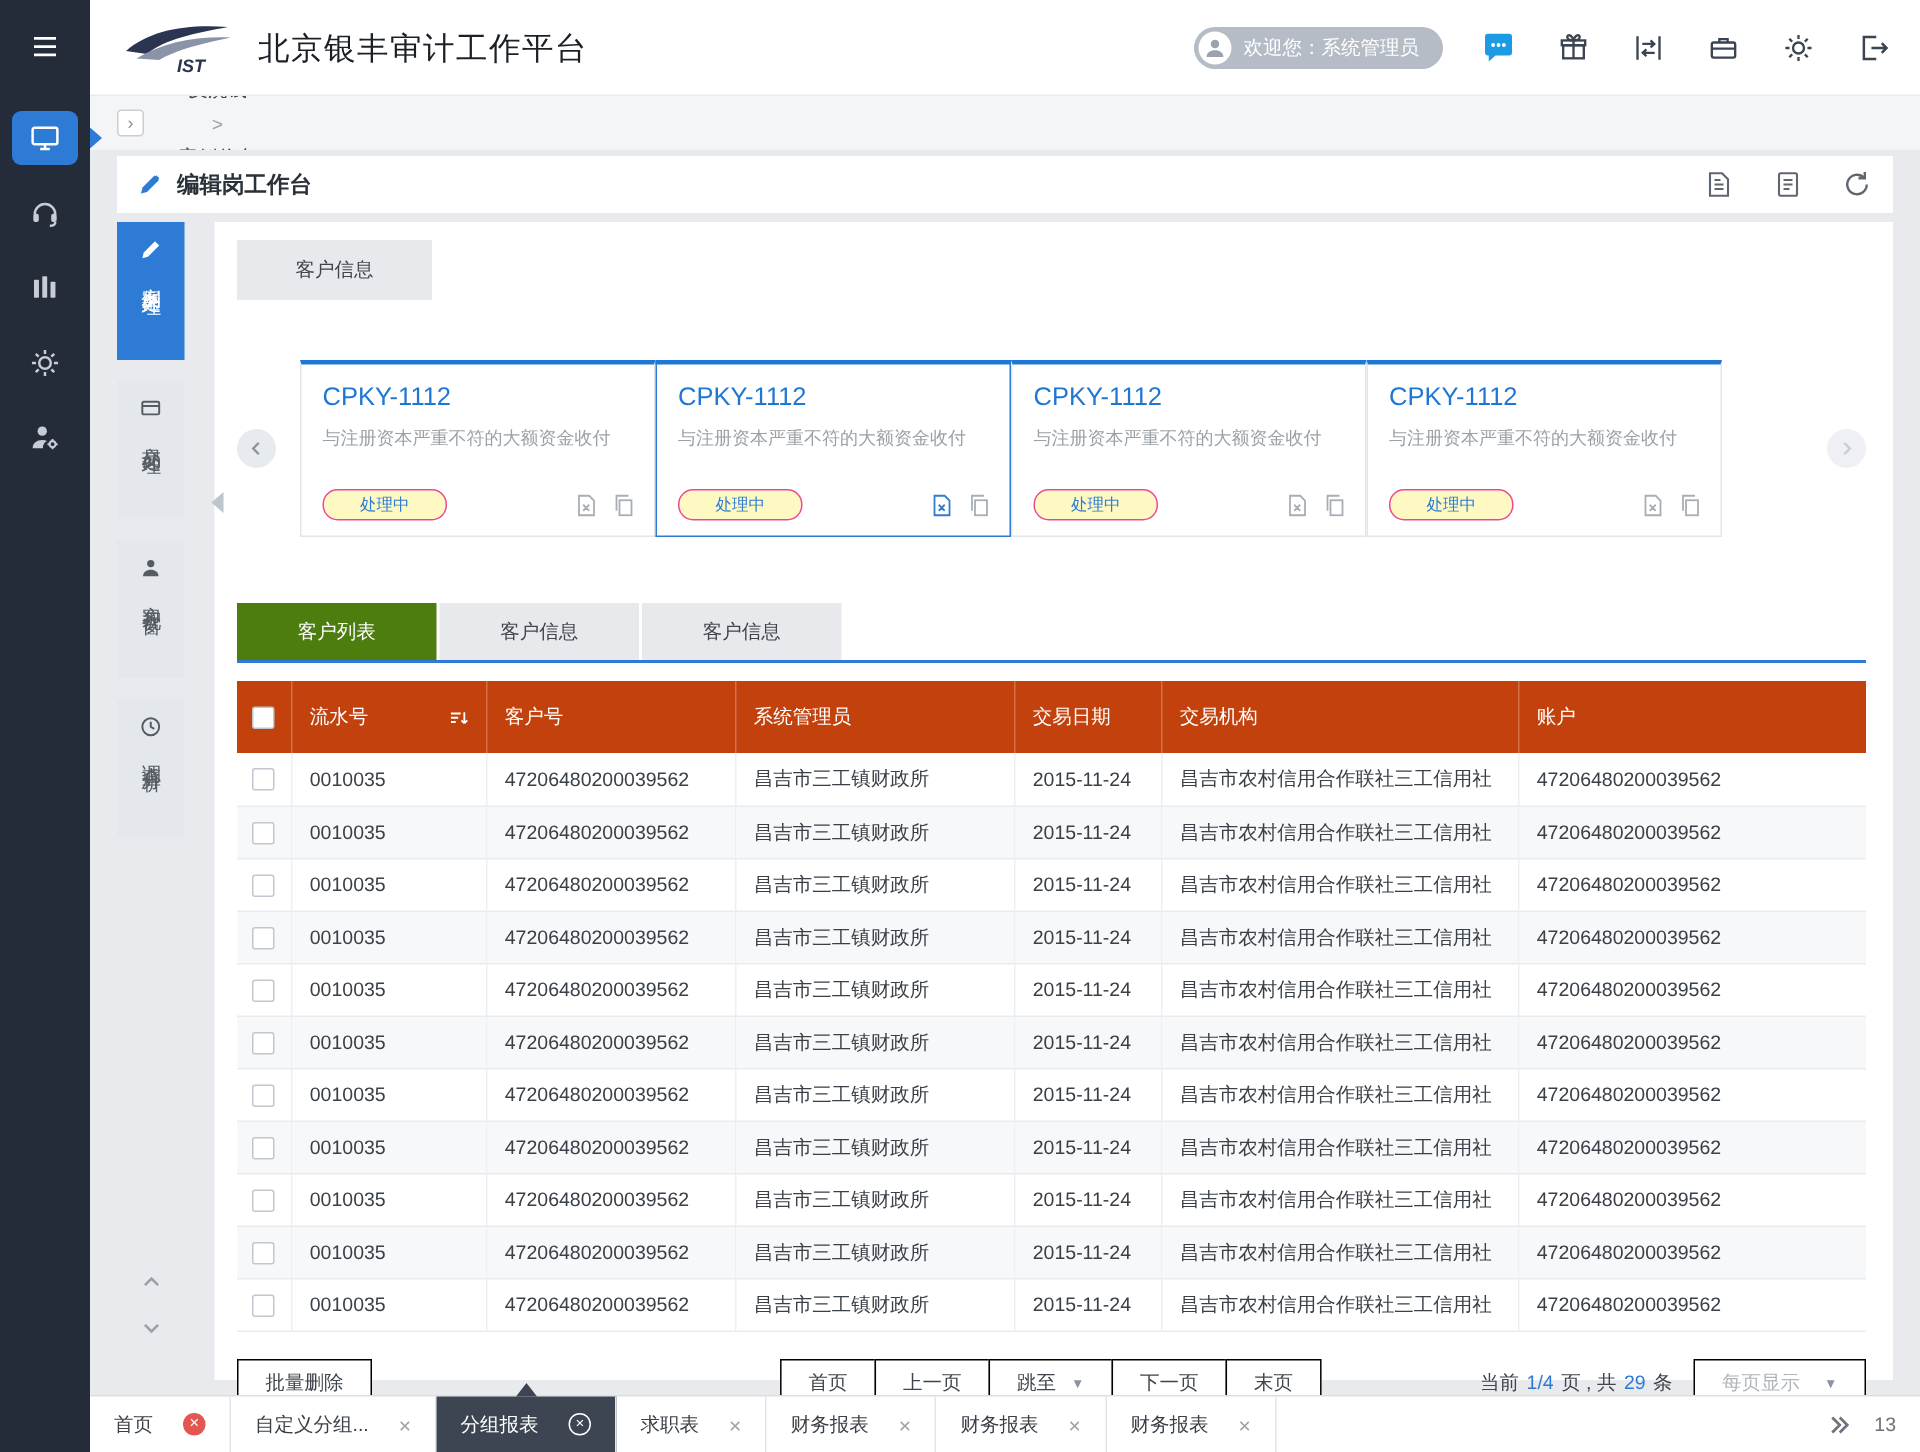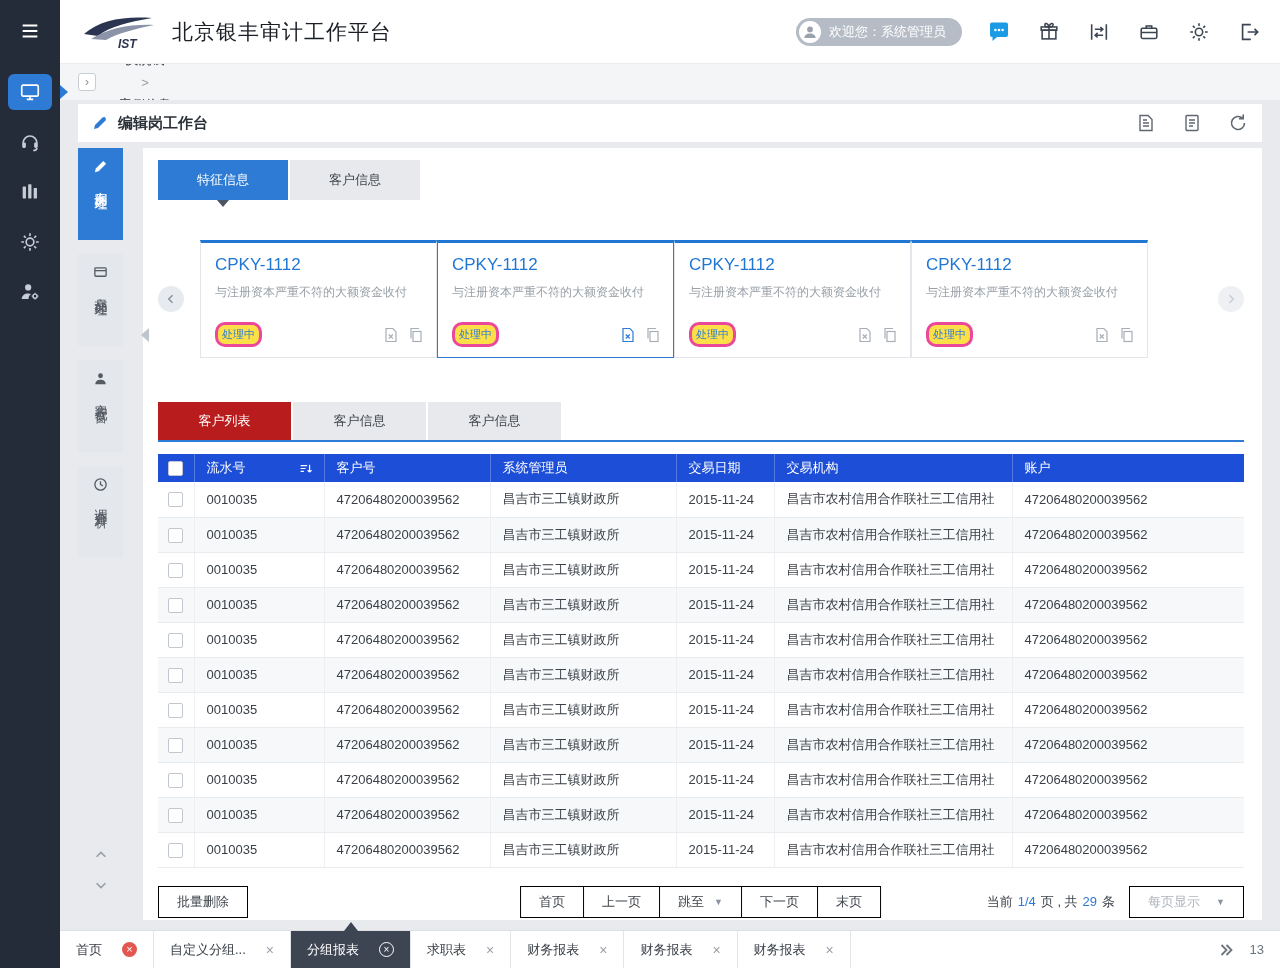--- a/index.html
+++ b/index.html
@@ -77,32 +77,32 @@
           justify-content:center; cursor:pointer; flex:none; }
   .chev.disabled { background:#eef0f3; color:#c7cdd3; }
   .chev.next { margin-left:auto; }
   .cards { display:flex; margin:16px 16px; }
   .card { width:237px; height:118px; background:#fff; border:1px solid #e2e5e9; border-top:3px solid #1f76d3;
           padding:12px 14px 10px; position:relative; cursor:pointer; }
   .card.selected { border-color:#2d7bd5; border-top-color:#1f76d3; }
   .card-code { color:#1f76d3; font-size:17px; }
   .card-desc { color:#9aa1a8; font-size:12px; margin-top:9px; white-space:nowrap; overflow:hidden; }
   .card-foot { position:absolute; left:14px; right:12px; bottom:10px; display:flex; align-items:center; }
-  .badge { font-size:11px; color:#2d7bd5; background:#fde047; border:3px solid #ec4899; border-radius:10px; padding:2px 4px; }
+  .badge { font-size:11px; color:#2d7bd5; background:#fef9c3; border:1px solid #ec4899; border-radius:10px; padding:2px 24px; }
   .card-icons { margin-left:auto; display:flex; gap:9px; color:#a8aeb5; }
   .cicon { width:16px; height:16px; cursor:pointer; }
   .cicon.blue { color:#2d7bd5; }
 
   .gtabs { display:flex; margin-top:28px; border-bottom:2px solid #2d7bd5; }
   .gtab { min-width:133px; height:38px; background:#e7e9ec; color:#40454c; display:flex; align-items:center; justify-content:center;
           margin-right:2px; cursor:pointer; }
-  .gtab.active { background:#b91c1c; color:#fff; }
+  .gtab.active { background:#4d7c0f; color:#fff; }
 
   .grid { width:100%; border-collapse:collapse; table-layout:fixed; margin-top:12px; font-size:13px; }
-  .grid th { background:#1d4ed8; color:#fff; height:28px; font-weight:normal; text-align:left; padding:0 12px;
+  .grid th { background:#c2410c; color:#fff; height:48px; font-weight:normal; text-align:left; padding:0 12px;
              border-right:1px solid rgba(255,255,255,.25); }
   .grid th.cbcell, .grid td.cbcell { padding:0; text-align:center; }
   .thin { display:flex; align-items:center; justify-content:space-between; }
   .grid td { height:35px; padding:0 12px; border-bottom:1px solid #e9ecef; border-right:1px solid #edeff2;
              color:#3a4047; white-space:nowrap; overflow:hidden; background:#fff; }
   .grid tr:nth-child(even) td { background:#f6f8fa; }
   .grid th:last-child, .grid td:last-child { border-right:none; }
   .cb { width:15px; height:15px; border:1px solid #c1c7ce; border-radius:2px; background:#fff; display:inline-block;
         vertical-align:middle; cursor:pointer; }
   .sort { color:#fff; cursor:pointer; }
@@ -367,23 +367,20 @@
           <svg width="14" height="14" viewBox="0 0 16 16" fill="none" stroke="currentColor" stroke-width="2">
               <path d="M3 6l5 5 5-5"></path>
             </svg>
         </span>
       </div>
 
       <div class="panel">
         <span class="collapse-handle"></span>
 
         <div class="htabs">
-            <div class="htab active">
-              <span>特征信息</span>
-            </div>
             <div class="htab">
               <span>客户信息</span>
             </div>
           </div>
 
         <div class="carousel">
           <span class="chev prev">
             <svg width="12" height="12" viewBox="0 0 16 16" fill="none" stroke="currentColor" stroke-width="2">
                 <path d="M10 3L5 8l5 5"></path>
               </svg>

